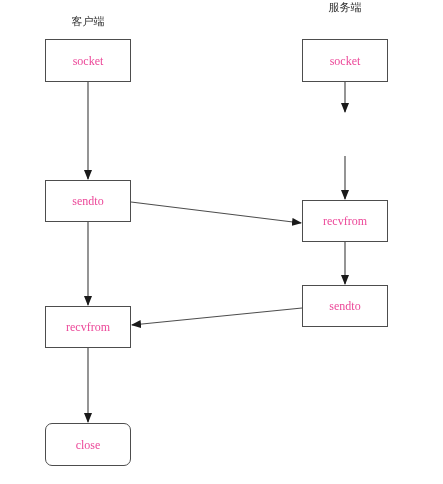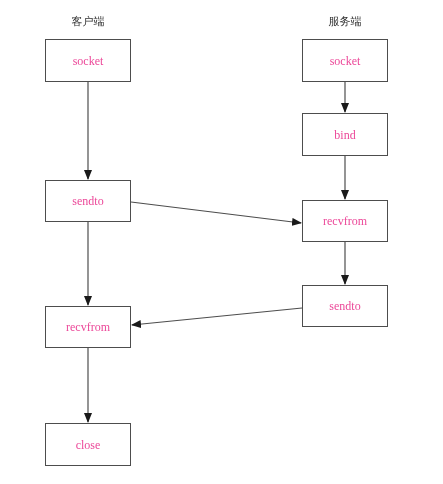--- a/index.html
+++ b/index.html
@@ -70,45 +70,42 @@
 
     <line x1="345" y1="242" x2="345" y2="284" stroke="#4d4d4d" stroke-width="1.2" marker-end="url(#arrowhead)"></line>
 
     <line x1="131" y1="202" x2="301" y2="223" stroke="#4d4d4d" stroke-width="1.2" marker-end="url(#arrowhead)"></line>
 
     <line x1="302" y1="308" x2="132" y2="325" stroke="#4d4d4d" stroke-width="1.2" marker-end="url(#arrowhead)"></line>
   </svg>
 
   <div class="column-header" style="left:88px; top:14px;">客户端</div>
 
-  <div class="column-header" style="left:345px; top:14px;">服务端</div>
+  <div class="column-header" style="left:345px; top:0;">服务端</div>
 
   <div class="node-box" style="left:45px; top:39px; width:86px; height:43px;">
     <span class="node-label">socket</span>
   </div>
 
   <div class="node-box" style="left:45px; top:180px; width:86px; height:42px;">
     <span class="node-label">sendto</span>
   </div>
 
   <div class="node-box" style="left:45px; top:306px; width:86px; height:42px;">
     <span class="node-label">recvfrom</span>
   </div>
 
-  <div class="node-box" style="left:45px; top:423px; width:86px; height:43px;">
+  <div class="node-box" style="left:45px; top:423px; width:86px; height:43px;border-radius:7px;">
     <span class="node-label">close</span>
   </div>
 
   <div class="node-box" style="left:302px; top:39px; width:86px; height:43px;">
     <span class="node-label">socket</span>
   </div>
 
-  <div class="node-box" style="left:302px; top:113px; width:86px; height:43px;">
-    <span class="node-label">bind</span>
-  </div>
 
   <div class="node-box" style="left:302px; top:200px; width:86px; height:42px;">
     <span class="node-label">recvfrom</span>
   </div>
 
   <div class="node-box" style="left:302px; top:285px; width:86px; height:42px;">
     <span class="node-label">sendto</span>
   </div>
 
 </div>

